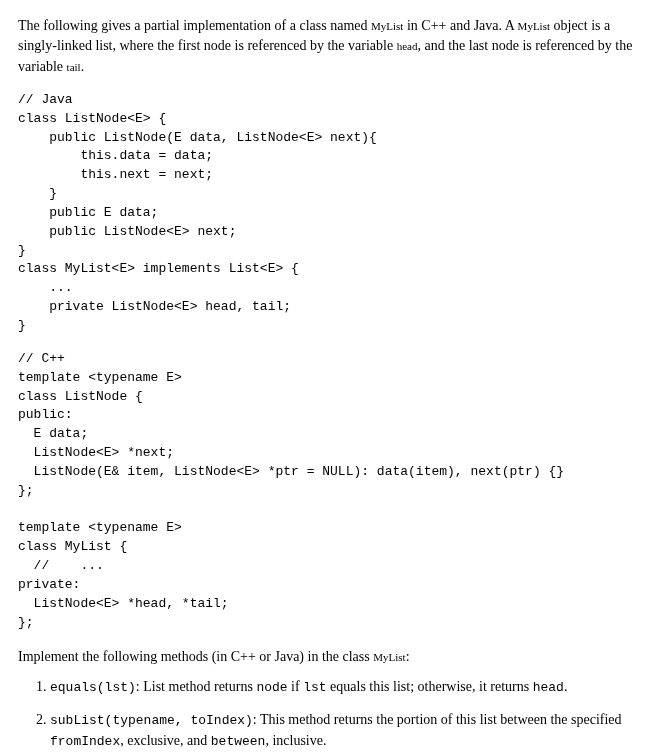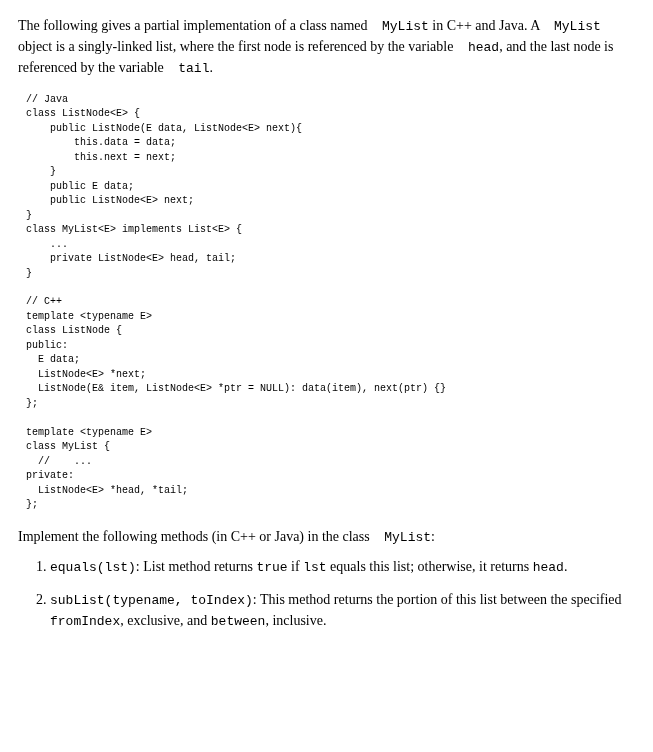--- a/index.html
+++ b/index.html
@@ -10,29 +10,28 @@
     line-height: 1.45;
     color: #000;
     background: #fff;
     width: 653px;
     box-sizing: border-box;
   }
   .intro {
     margin-bottom: 14px;
   }
   .code-inline {
-    font-family: Liberation Mono, monospace;
-    font-size: 13px;
-    margin-left: 11px;
+    font-family: Liberation Serif, serif;
+    font-size: 11px;
   }
   pre.code {
     font-family: 'Courier New', Courier, monospace;
-    font-size: 10px;
+    font-size: 13px;
     line-height: 1.45;
-    margin: 0 0 14px 8px;
+    margin: 0 0 14px 0;
     white-space: pre;
   }
   .instr {
     margin: 10px 0 10px 0;
   }
   ol.methods {
     padding-left: 32px;
     margin: 6px 0 0 0;
   }
   ol.methods li {
@@ -81,18 +80,18 @@
 private:
   ListNode&lt;E&gt; *head, *tail;
 };</pre>
 
 <div class="instr">
   <span>Implement the following methods (in C++ or Java) in the class </span><span class="code-inline">MyList</span><span>:</span>
 </div>
 
 <ol class="methods">
   <li>
-    <span class="tt">equals(lst)</span><span>: List method returns </span><span class="tt">true</span><span> if </span><span class="tt">lst</span><span> equals this list; otherwise, it returns </span><span class="tt">head</span><span>.</span>
+    <span class="tt">equals(lst)</span><span>: List method returns </span><span class="tt">node</span><span> if </span><span class="tt">lst</span><span> equals this list; otherwise, it returns </span><span class="tt">head</span><span>.</span>
   </li>
   <li>
     <span class="tt">subList(typename, toIndex)</span><span>: This method returns the portion of this list between the specified </span><span class="tt">fromIndex</span><span>, exclusive, and </span><span class="tt">between</span><span>, inclusive.</span>
   </li>
 </ol>
 
 </body></html>

